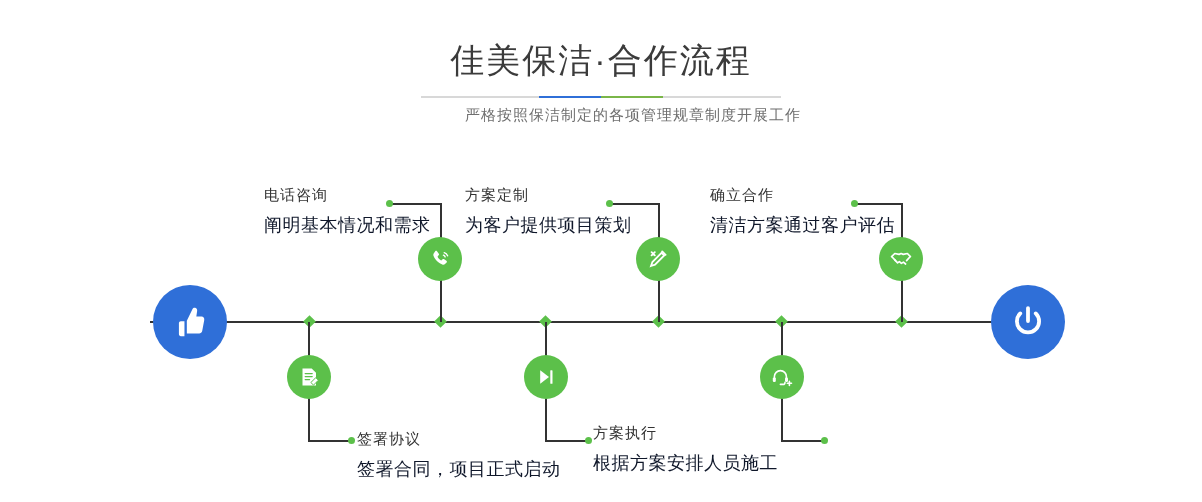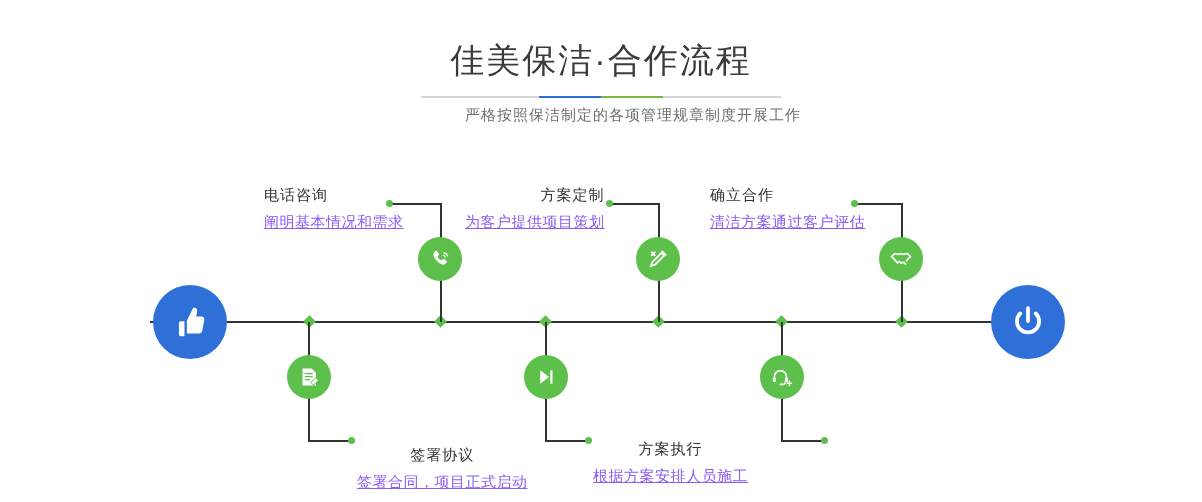--- a/index.html
+++ b/index.html
@@ -64,23 +64,23 @@
   
   .cnode{
     position:absolute;width:44px;height:44px;border-radius:50%;
     background:#5cc04a;display:flex;align-items:center;justify-content:center;
   }
   .cnode svg{display:block;}
 
   
   .lbl{position:absolute;white-space:nowrap;}
   .lbl .t{font-size:15px;color:#333;letter-spacing:1px;}
-  .lbl .d{font-size:15px;color:#8b5cf6;margin-top:8px;letter-spacing:0.5px;text-decoration:underline;}
+  .lbl .d{font-size:18px;color:#0f172a;margin-top:8px;letter-spacing:0.5px;}
   .lbl.up{text-align:left;}
-  .lbl.down{text-align:center;margin-top:16px;}
+  .lbl.down{text-align:left;}
 </style>
 </head>
 <body>
 
 <div id="stage">
 
   <div class="title">佳美保洁·合作流程</div>
   <div class="rule">
     <div class="seg blue"></div>
     <div class="seg green"></div>
@@ -153,21 +153,21 @@
   <div class="dot" style="left:606px;top:200px;"></div>
   <div class="cnode" style="left:636px;top:237px;">
     <span>
       <svg width="24" height="24" viewBox="0 0 24 24" fill="none" stroke="#ffffff" stroke-width="1.8" stroke-linecap="round">
         <path d="M5 19l4-1.4 9.2-9.2-2.6-2.6L6.4 15z"></path>
         <path d="M16.2 4.4l3.4 3.4"></path>
         <path d="M5.6 5.2l3.2 3.2M8.8 5.2L5.6 8.4"></path>
       </svg>
     </span>
   </div>
-  <div class="lbl up" style="left:465px;top:186px;text-align:right;">
+  <div class="lbl up" style="left:465px;top:186px;">
     <div class="t">方案定制</div>
     <div class="d">为客户提供项目策划</div>
   </div>
 
   <div class="conn v" style="left:545px;top:322px;height:119px;"></div>
   <div class="conn h" style="left:545px;top:440px;width:44px;"></div>
   <div class="dot" style="left:585px;top:437px;"></div>
   <div class="cnode" style="left:524px;top:355px;">
     <span>
       <svg width="24" height="24" viewBox="0 0 24 24" fill="#ffffff">

